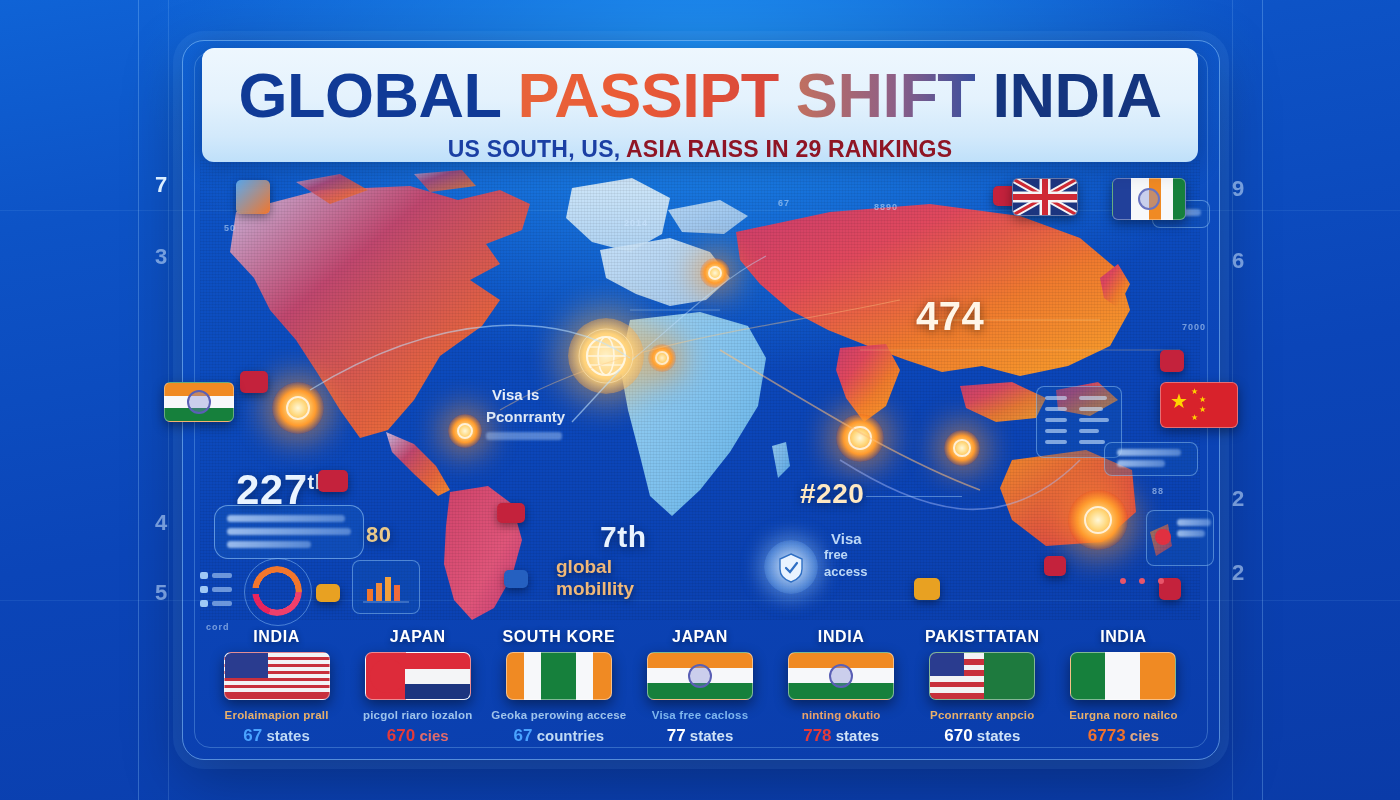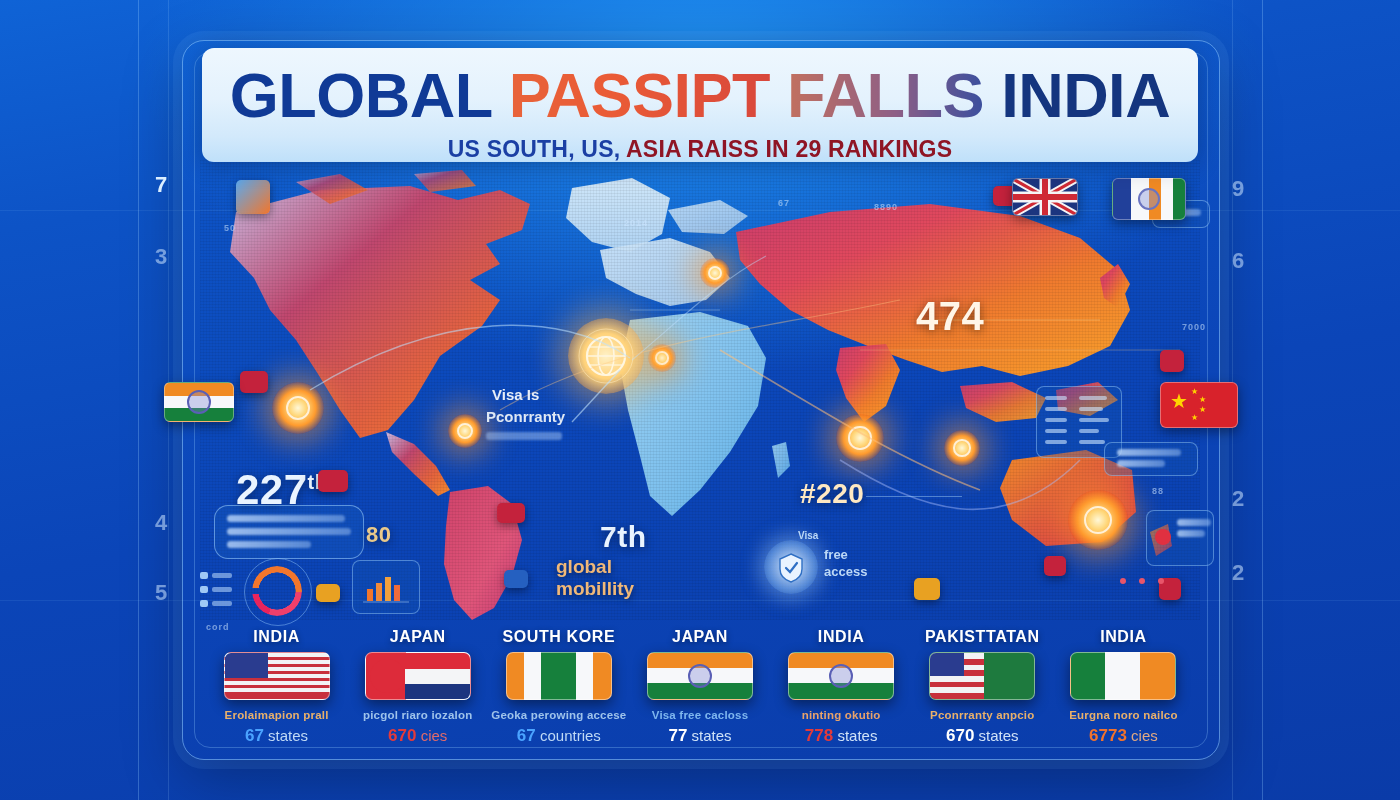--- a/index.html
+++ b/index.html
@@ -90,21 +90,21 @@
   
   #cards{position:absolute;left:200px;top:628px;width:1000px;height:126px;
     display:flex;justify-content:space-between;padding:0 6px;box-sizing:border-box;}
   .card{width:142px;display:flex;flex-direction:column;align-items:center;}
   .card .cname{font-size:16px;font-weight:bold;color:#ffffff;letter-spacing:.6px;
     text-shadow:0 2px 6px rgba(0,0,0,.45);margin-bottom:6px;white-space:nowrap;}
   .card .cflag{width:104px;height:46px;border-radius:7px;overflow:hidden;position:relative;
     box-shadow:0 5px 14px rgba(0,0,0,.45);border:1px solid rgba(255,255,255,.45);}
   .card .cdesc{margin-top:9px;font-size:11.5px;font-weight:bold;letter-spacing:.2px;
     white-space:nowrap;filter:blur(.35px);}
-  .card .cval{margin-top:5px;font-size:15px;font-weight:normal;white-space:nowrap;}
+  .card .cval{margin-top:5px;font-size:15px;font-weight:bold;white-space:nowrap;}
   .card .cval b{font-size:17px;}
 
   
   .f-us{background:linear-gradient(180deg,#f2f3f5 0 7.7%,#c8303c 7.7% 15.4%,#f2f3f5 15.4% 23.1%,#c8303c 23.1% 30.8%,#f2f3f5 30.8% 38.5%,#c8303c 38.5% 46.2%,#f2f3f5 46.2% 53.9%,#c8303c 53.9% 61.6%,#f2f3f5 61.6% 69.3%,#c8303c 69.3% 77%,#f2f3f5 77% 84.7%,#c8303c 84.7% 100%);}
   .f-us .canton{position:absolute;left:0;top:0;width:42%;height:54%;background:#2a3c8f;}
   .f-jpnl{background:linear-gradient(90deg,#dd2b3a 0 38%,#f4f5f7 38% 100%);}
   .f-jpnl .nl{position:absolute;right:0;top:0;width:62%;height:100%;
     background:linear-gradient(180deg,#dd2b3a 0 34%,#f4f5f7 34% 67%,#1c357f 67% 100%);}
   .f-jpnl .dot{position:absolute;left:4%;top:12%;width:34%;height:76%;border-radius:50%;background:#dd2b3a;}
   .f-in{background:linear-gradient(180deg,#f08a23 0 33%,#f7f8fa 33% 66%,#16803c 66% 100%);}
@@ -308,21 +308,21 @@
        text-shadow:0 2px 7px rgba(0,0,0,.5)">global</div>
   <div class="caption" style="left:556px;top:578px;font-size:19px;color:#f0b878;
        text-shadow:0 2px 7px rgba(0,0,0,.5)">mobillity</div>
 
   <div class="caption" style="left:492px;top:386px;font-size:15px;color:#e7eef8">Visa Is</div>
   <div class="caption" style="left:486px;top:408px;font-size:15px;color:#dfe8f4">Pconrranty</div>
   <div class="blurtxt" style="left:486px;top:432px;width:76px;height:8px"></div>
 
   <div class="bignum" style="left:800px;top:478px;font-size:28px;color:#ffe9c2">#220</div>
   <div class="connector" style="left:866px;top:496px;width:96px;height:1px"></div>
-  <div class="caption" style="left:798px;top:530px;font-size:10px;color:#bdd8f6">Visa</div>
+  <div class="caption" style="left:831px;top:530px;font-size:15px;color:#bdd8f6">Visa</div>
   <div class="caption" style="left:824px;top:547px;font-size:13px;color:#bdd8f6">free</div>
   <div class="caption" style="left:824px;top:564px;font-size:13px;color:#bdd8f6">access</div>
 
   <div class="bignum" style="left:916px;top:294px;font-size:40px;color:#fff6e8">474</div>
 
   <div style="position:absolute;left:764px;top:540px;width:54px;height:54px;border-radius:50%;
        background:radial-gradient(circle,rgba(225,240,255,.95) 0%,rgba(150,200,250,.55) 60%,rgba(120,180,245,0) 100%);
        box-shadow:0 0 18px 6px rgba(180,220,255,.35);">
     <svg viewBox="0 0 54 54" style="width:54px;height:54px">
       <path d="M27 14 L38 19 V29 C38 36 33 40 27 42 C21 40 16 36 16 29 V19 Z" fill="#e9f3ff" stroke="#2f6fc4" stroke-width="1.4"></path>
@@ -400,21 +400,21 @@
   <div class="margnum" style="left:1232px;top:560px">2</div>
 
   <div class="tinytxt" style="left:206px;top:622px">cord</div>
   <div class="tinytxt" style="left:624px;top:218px">2014</div>
   <div class="tinytxt" style="left:778px;top:198px">67</div>
   <div class="tinytxt" style="left:874px;top:202px">8890</div>
   <div class="tinytxt" style="left:1182px;top:322px">7000</div>
   <div class="tinytxt" style="left:1152px;top:486px">88</div>
 
   <div id="titleband">
-    <div id="title"><span class="w1">GLOBAL</span> <span class="w2">PASSIPT</span> <span class="w3">FALLS</span> <span class="w4">INDIA</span></div>
+    <div id="title"><span class="w1">GLOBAL</span> <span class="w2">PASSIPT</span> <span class="w3">SHIFT</span> <span class="w4">INDIA</span></div>
     <div id="subtitle"><span class="s1">US SOUTH, US, </span><span class="s2">ASIA RAISS IN 29 RANKINGS</span></div>
   </div>
 
   <div id="cards">
 
     <div class="card">
       <div class="cname">INDIA</div>
       <div class="cflag f-us">
           <div class="canton"></div>
         </div>

